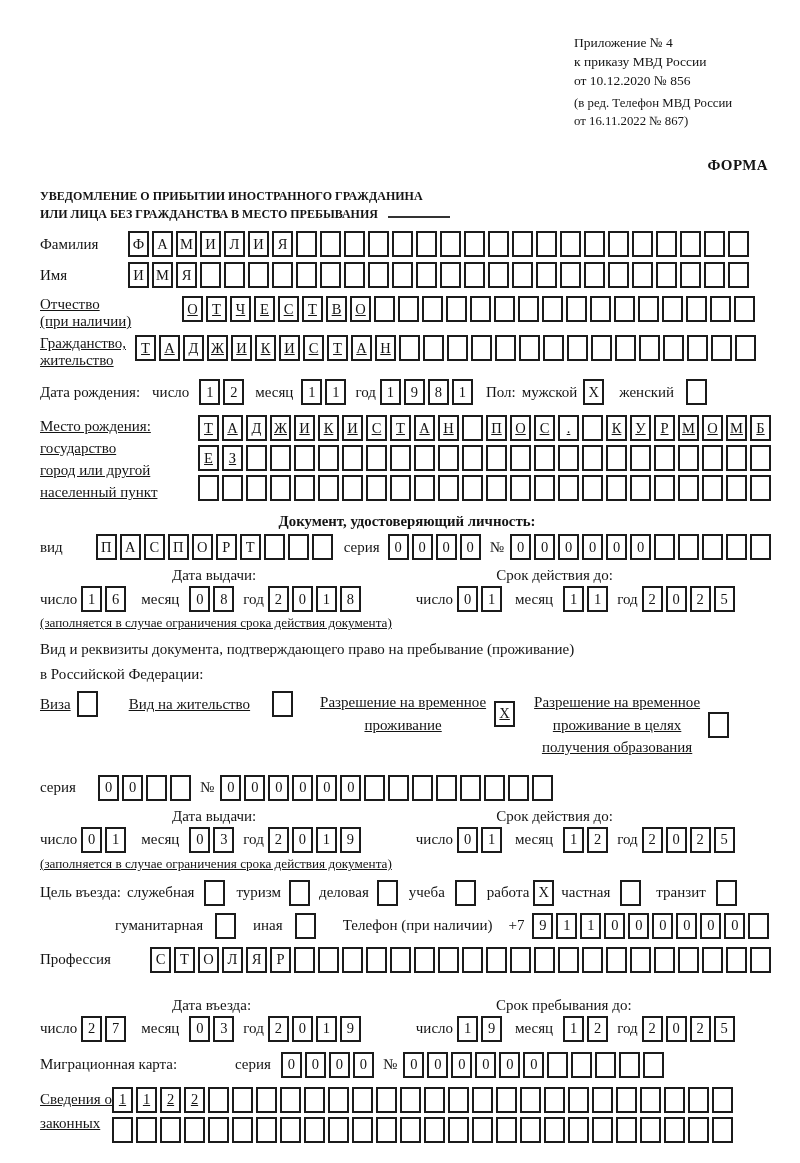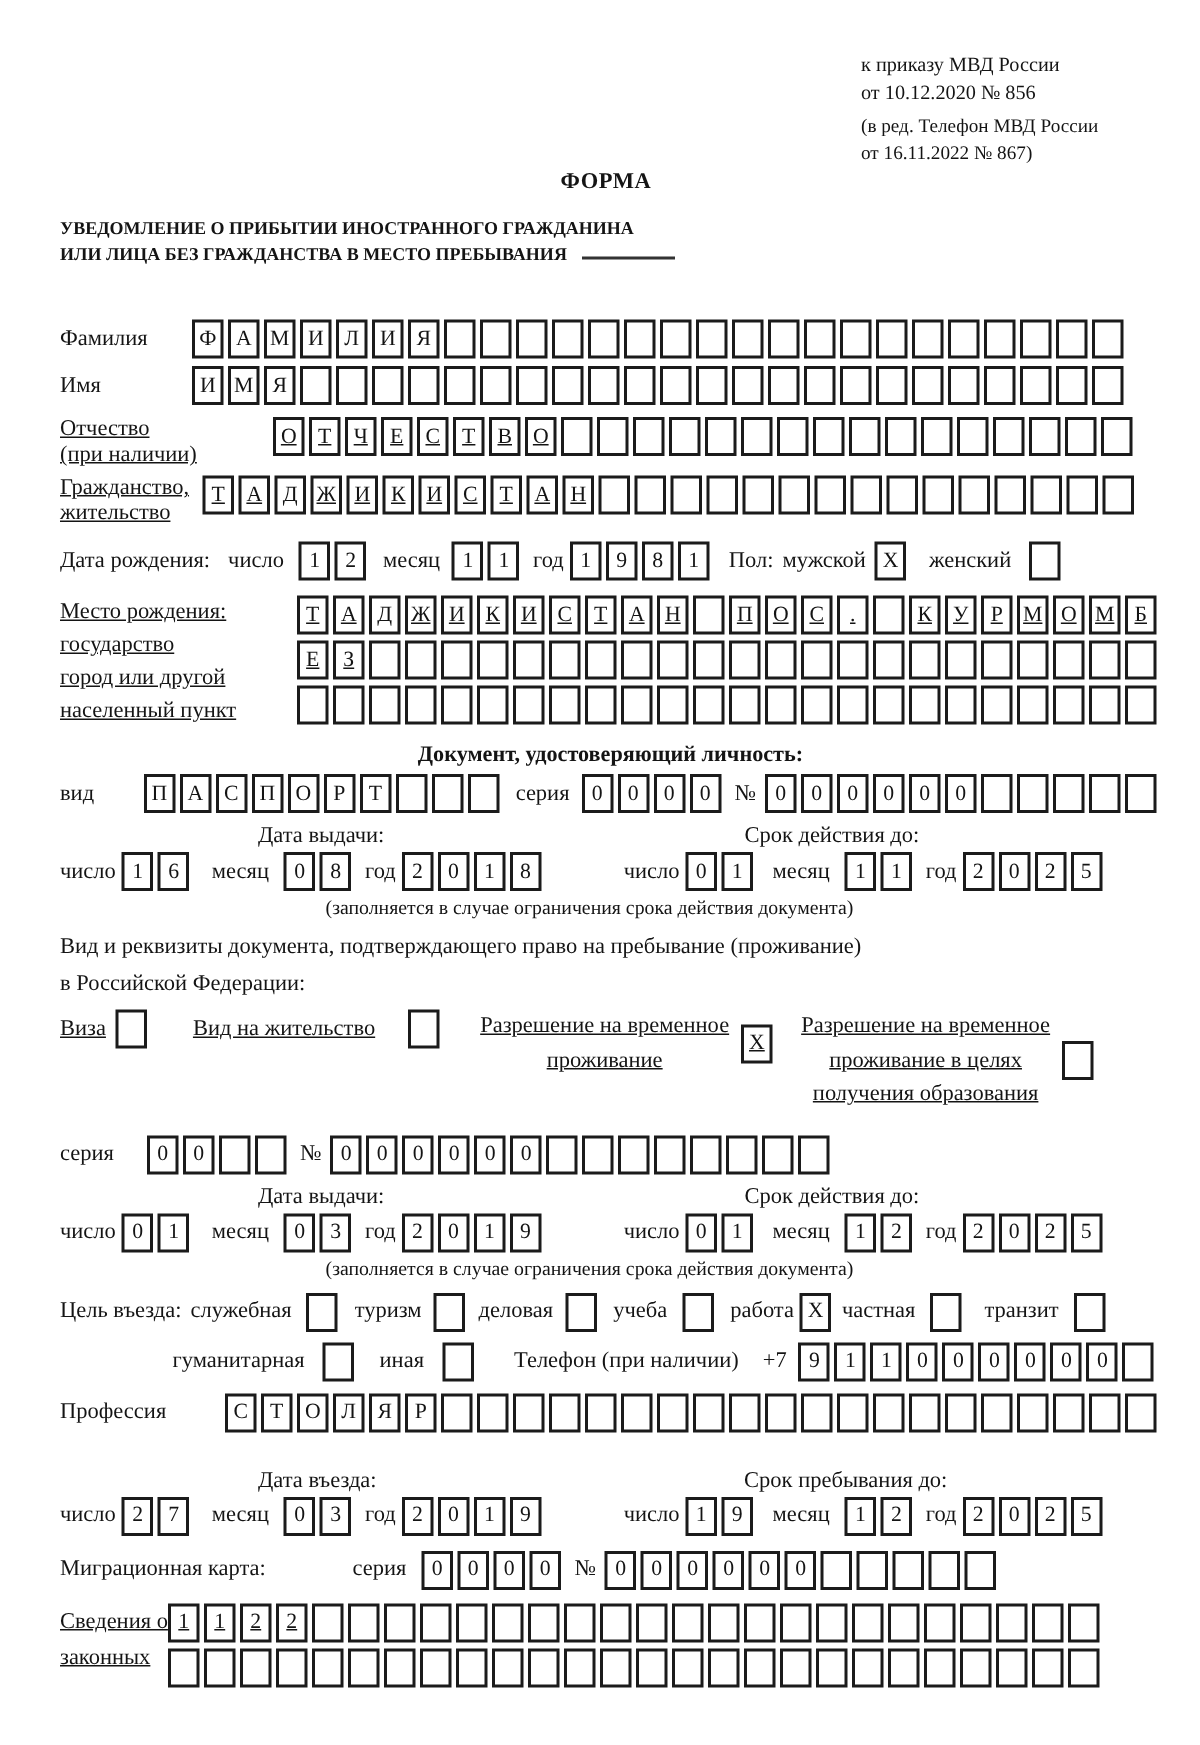--- a/index.html
+++ b/index.html
@@ -8,21 +8,21 @@
     width:800px; height:1163px; overflow:hidden;
     font-family:"Liberation Serif","DejaVu Serif",serif;
     color:#141414;
   }
   .page { width:800px; height:1163px; padding:34px 26px 0 40px; position:relative; }
 
   .appendix { margin-left:534px; font-size:13.5px; line-height:1.4; }
   .appendix .rev { font-size:12.8px; }
   .appendix .rev.first { margin-top:4px; }
 
-  .forma { text-align:center; font-weight:bold; font-size:15px; margin:1px 6px 0 0; letter-spacing:.4px; }
+  .forma { text-align:right; font-weight:bold; font-size:15px; margin:27px 6px 0 0; letter-spacing:.4px; }
 
   .title { font-weight:bold; font-size:12px; margin-top:14px; line-height:1.45; }
   .uline { display:inline-block; width:62px; border-bottom:2px solid #333; margin-left:10px; vertical-align:baseline; }
 
   .sec1 { font-weight:bold; font-size:14.6px; margin-top:24px; white-space:nowrap; }
 
   .row { display:flex; align-items:center; }
   .rowtop { display:flex; align-items:flex-start;text-decoration:underline; }
   .lbl { font-size:15px; white-space:nowrap; }
   .small { font-size:13.2px; }
@@ -34,49 +34,50 @@
     display:flex; align-items:center; justify-content:center;
     font-size:14.5px; background:#fff;
   }
   .stack3 .cells { margin-bottom:4px; }
 
   .doc-head { text-align:center; font-weight:bold; font-size:14.8px; margin-top:8px; }
 
   .opt { display:flex; align-items:center; }
   .optlbl { text-align:center; font-size:15px; line-height:1.5; }
 
-  .note-r { text-align:center; margin-right:28px; margin-top:3px; }
+  .note-r { text-align:left; margin-right:28px; margin-top:3px;text-decoration:underline; }
 
   .ml4{margin-left:4px}.ml6{margin-left:6px}.ml8{margin-left:8px}.ml10{margin-left:10px}
   .ml12{margin-left:12px}.ml14{margin-left:14px}.ml16{margin-left:16px}.ml20{margin-left:20px}
   .ml24{margin-left:24px}.ml28{margin-left:28px}.mr6{margin-right:6px}.mr8{margin-right:8px}
 </style>
 </head>
 <body>
 
 <div class="page">
 
   <div class="appendix">
+    <div>Приложение № 4</div>
     <div>к приказу МВД России</div>
     <div>от 10.12.2020 № 856</div>
     <div class="rev first">(в ред. Телефон МВД России</div>
     <div class="rev">от 16.11.2022 № 867)</div>
   </div>
 
   <div class="forma">ФОРМА</div>
 
   <div class="title">
     <div>УВЕДОМЛЕНИЕ О ПРИБЫТИИ ИНОСТРАННОГО ГРАЖДАНИНА</div>
     <div>
       <span>ИЛИ ЛИЦА БЕЗ ГРАЖДАНСТВА В МЕСТО ПРЕБЫВАНИЯ</span><span class="uline"></span>
     </div>
   </div>
 
 
-  <div class="row" style="margin-top:35px">
+  <div class="row" style="margin-top:8px">
     <span class="lbl" style="width:88px">Фамилия</span>
     <div class="cells">
         <span class="cell">Ф</span>
         <span class="cell">А</span>
         <span class="cell">М</span>
         <span class="cell">И</span>
         <span class="cell">Л</span>
         <span class="cell">И</span>
         <span class="cell">Я</span>
         <span class="cell"></span>

